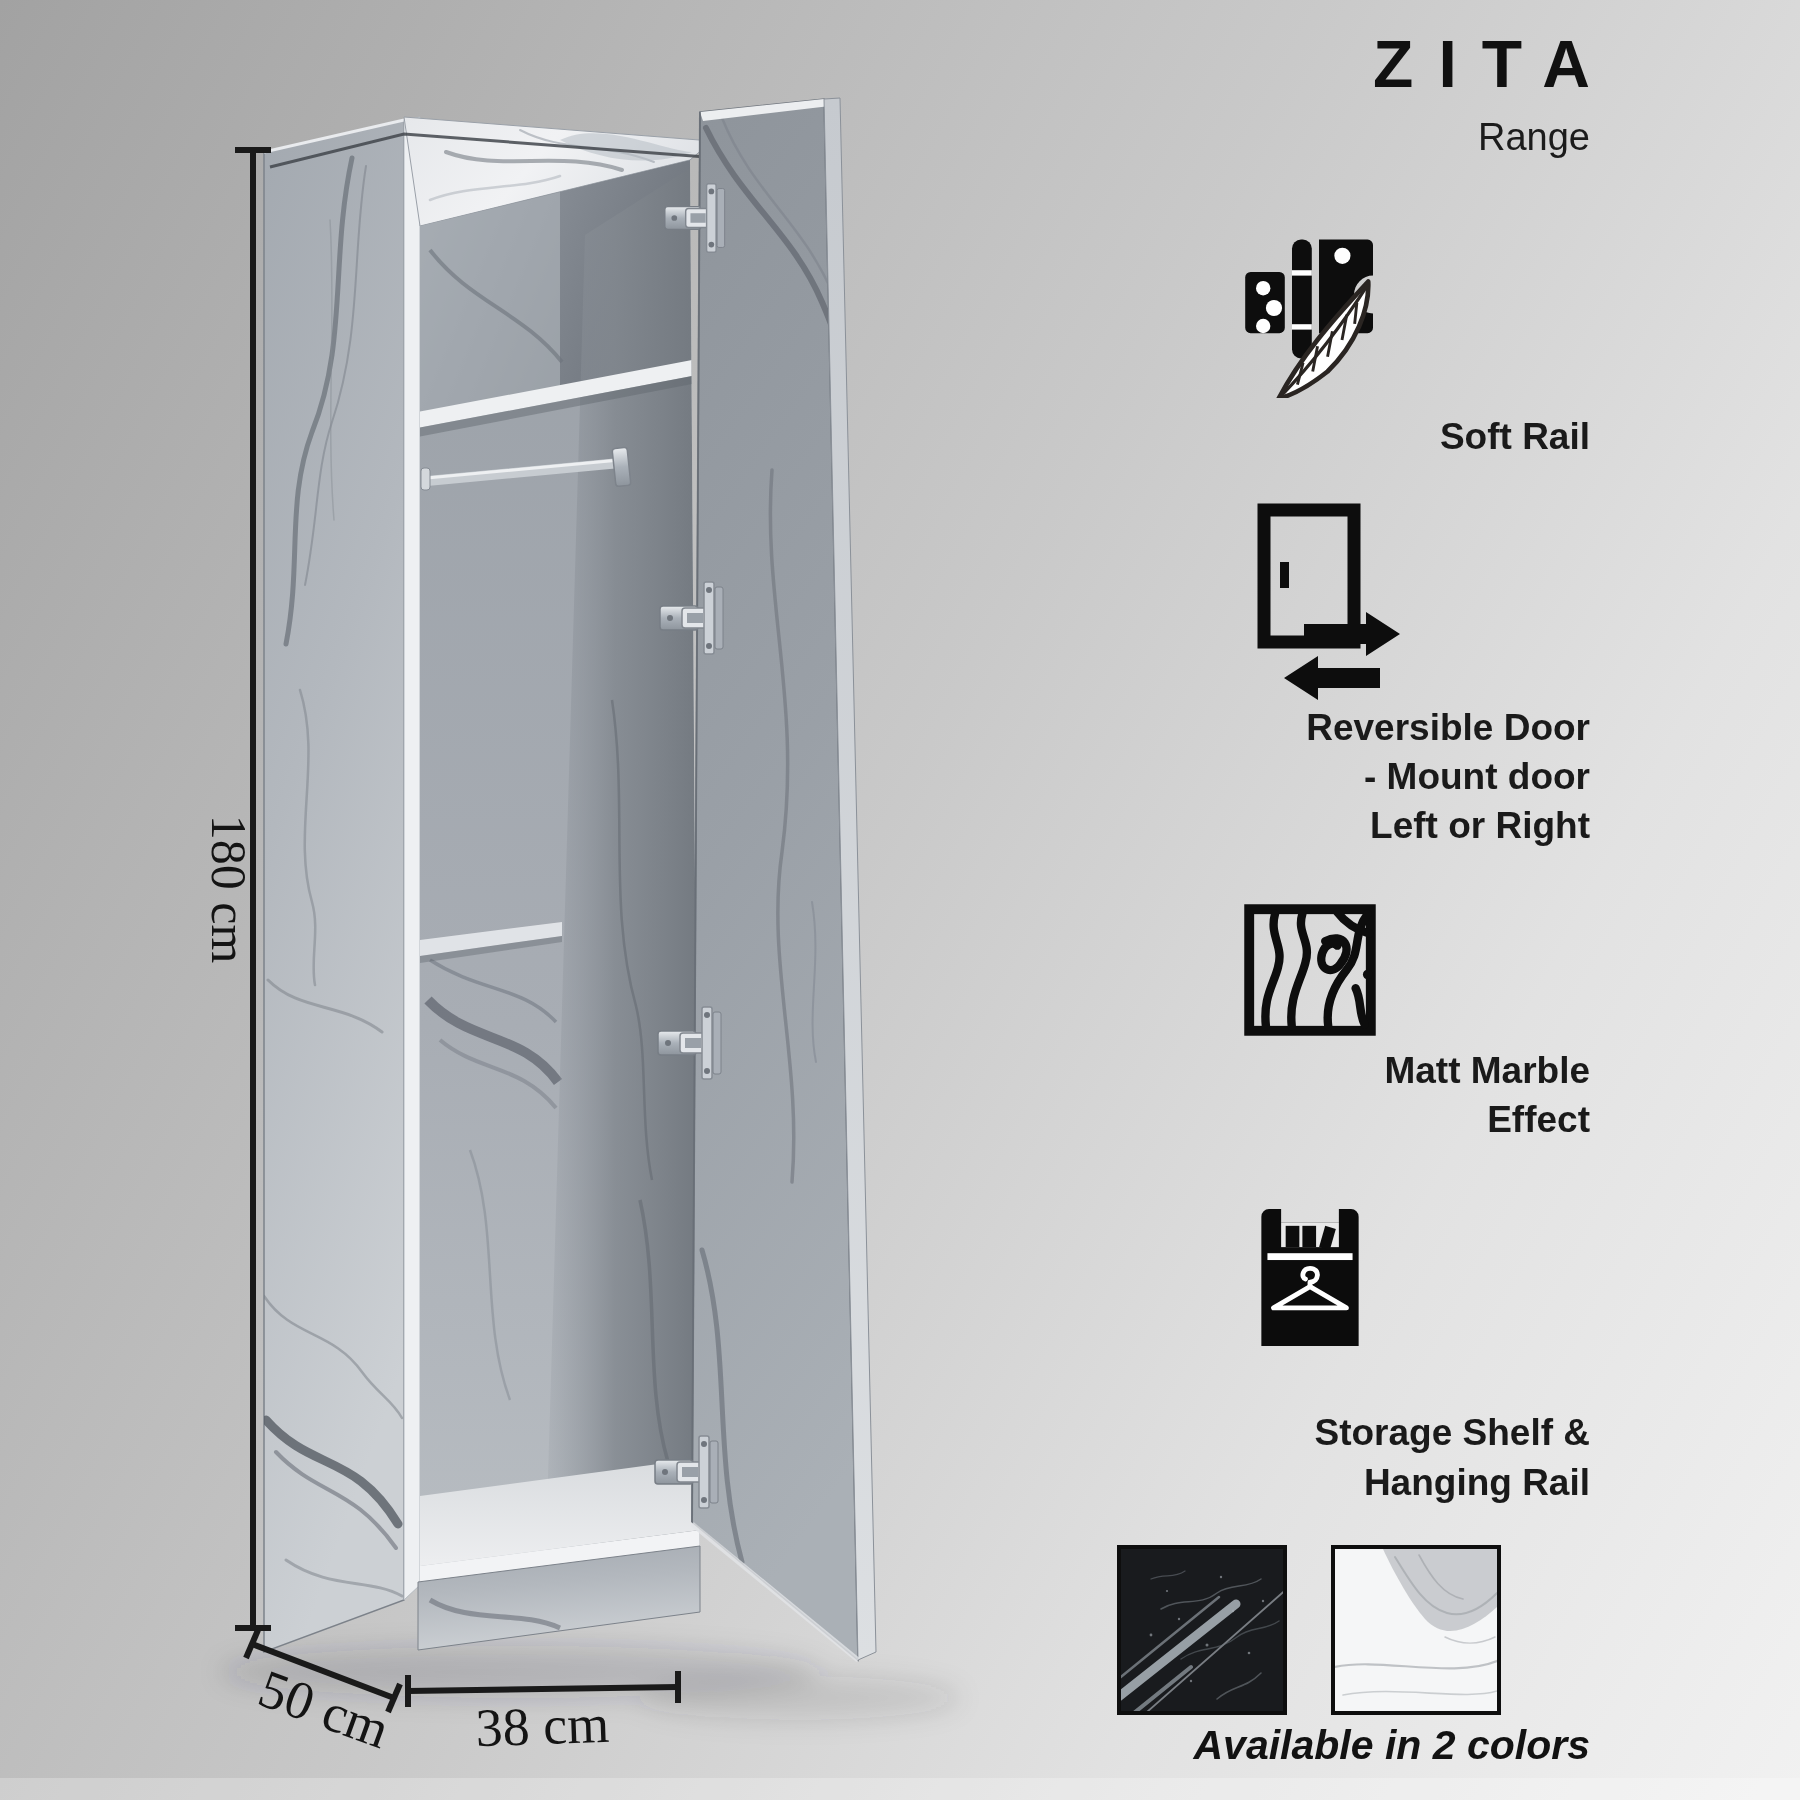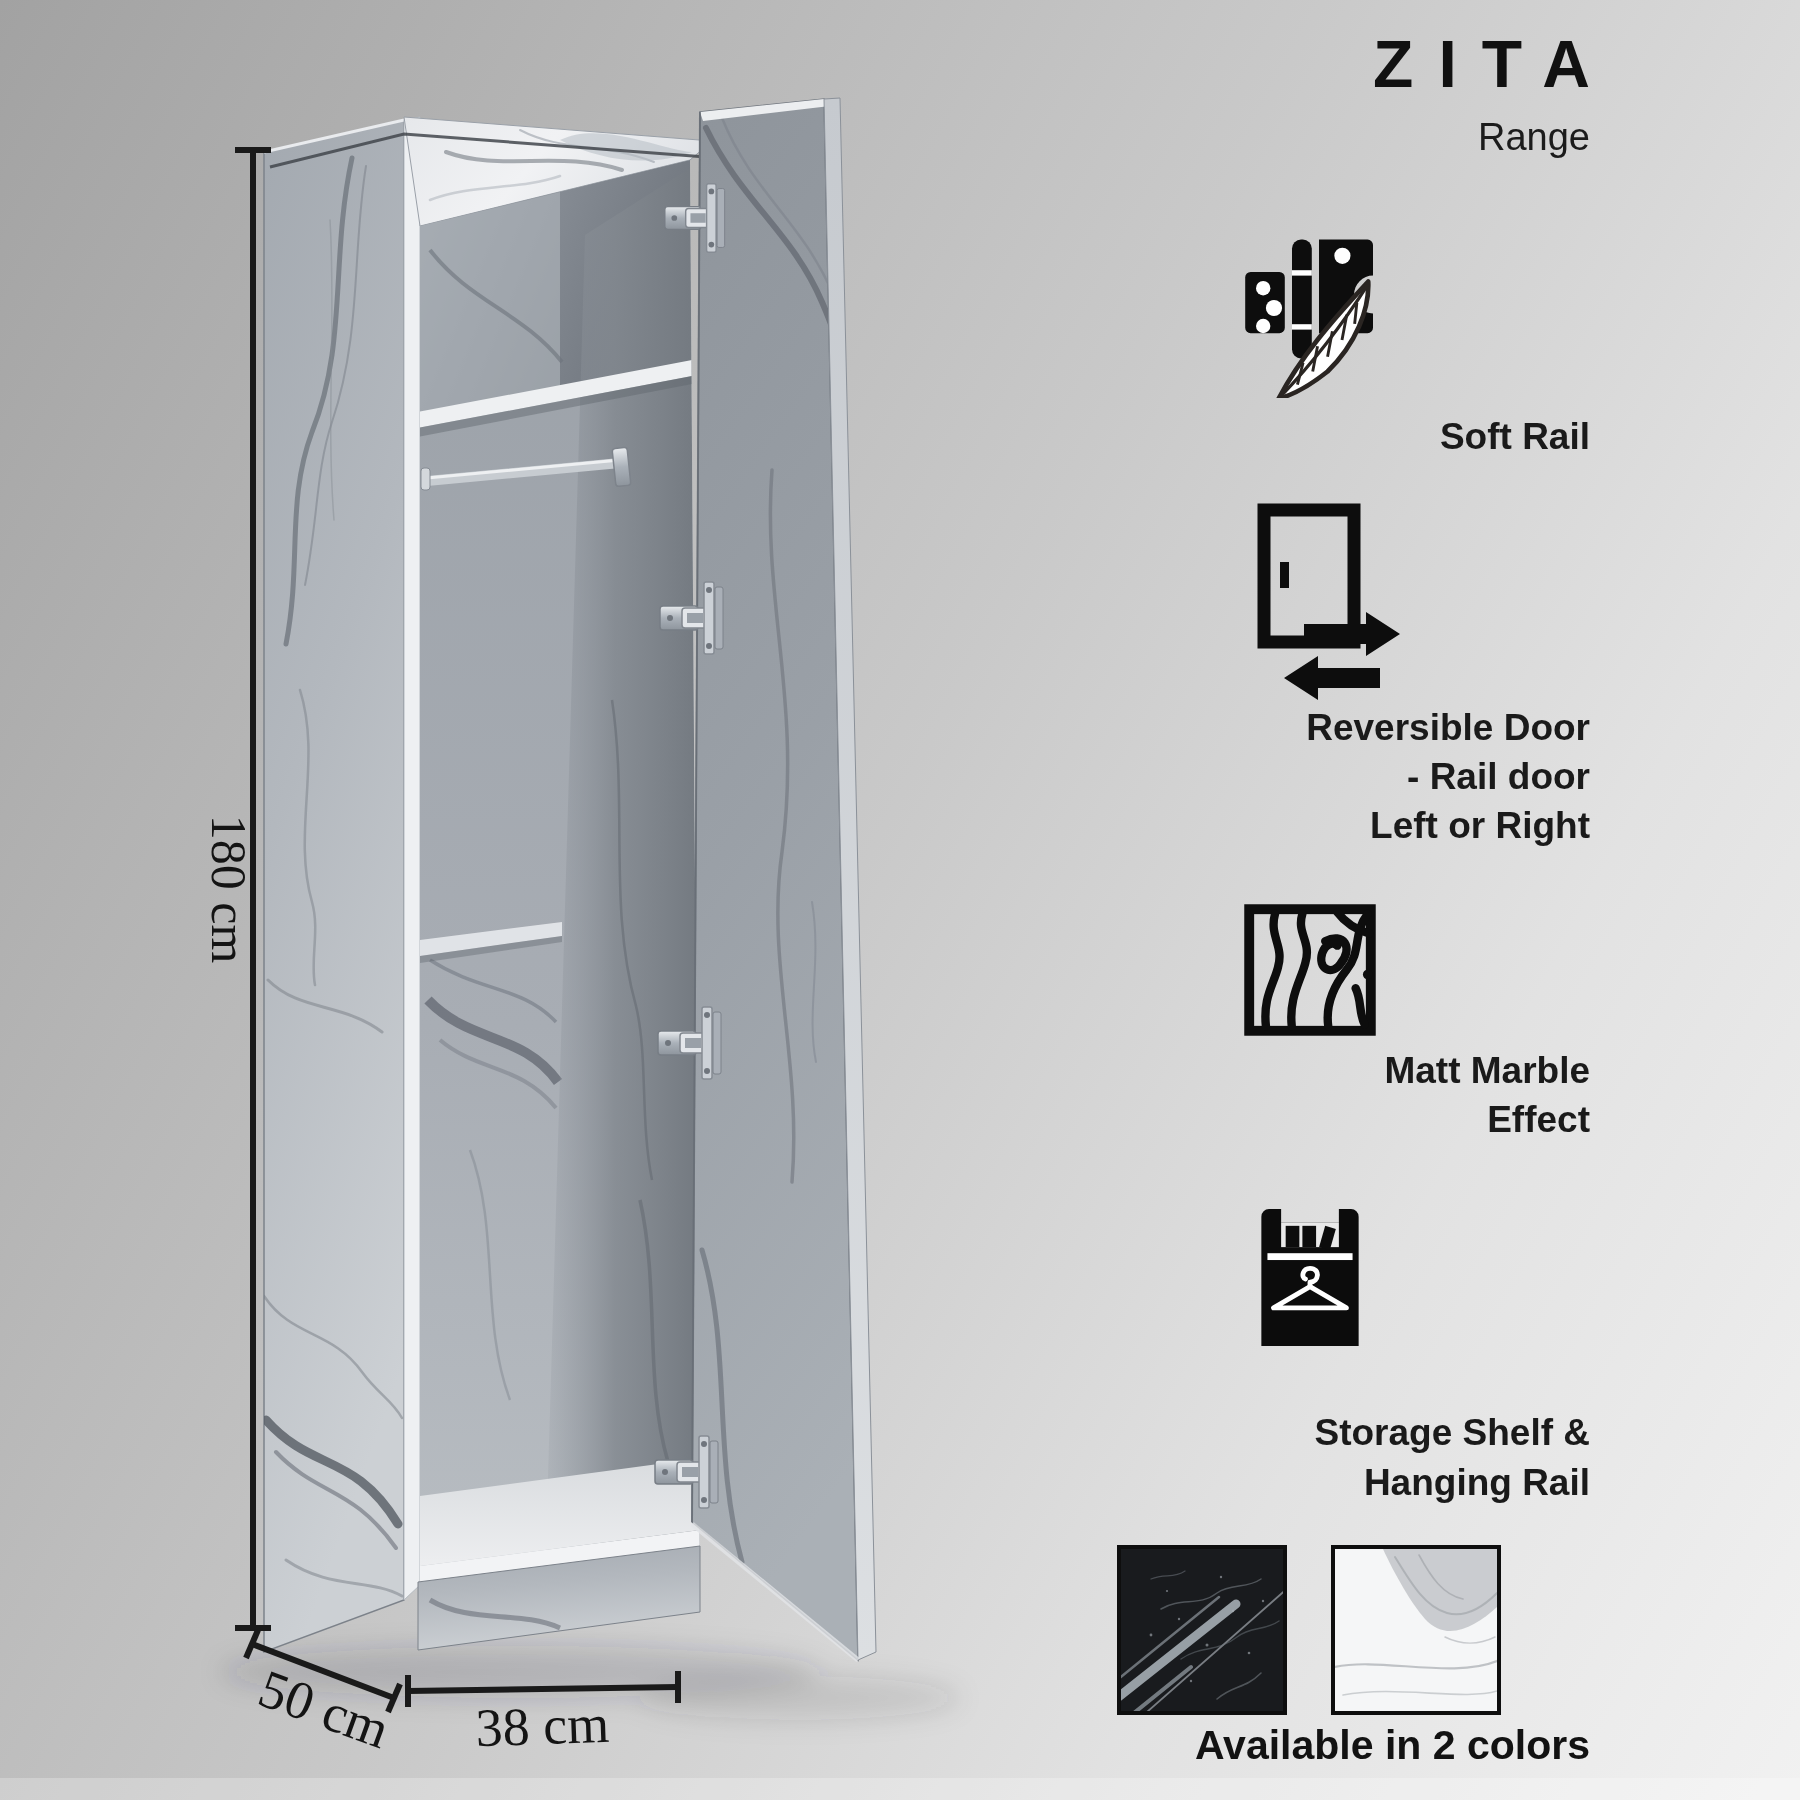--- a/index.html
+++ b/index.html
@@ -8,21 +8,21 @@
     background:linear-gradient(118deg,#a2a2a2 0%,#b4b4b4 22%,#c9c9c9 48%,#e2e2e2 75%,#f1f1f1 100%);}
   .scene{position:absolute;left:0;top:0;width:1800px;height:1800px;}
   .rightcol-abs{position:absolute;left:1030px;width:560px;text-align:right;color:#161616;}
   .brand-title{font-size:66px;font-weight:700;letter-spacing:0.38em;margin-right:-0.38em;color:#111;}
   .brand-sub{font-size:38px;font-weight:500;margin-top:14px;color:#1b1b1b;}
   .feat-label{font-size:37px;font-weight:600;line-height:49px;color:#1a1a1a;}
   .feat-label.tight{line-height:50px;}
   .icon-wrap{display:flex;justify-content:center;}
   .swatch{position:absolute;top:1545px;width:170px;height:170px;box-sizing:border-box;border:4px solid #0e0e0e;}
   .swatch svg{display:block;width:100%;height:100%;}
-  .caption{font-size:41px;font-weight:700;color:#121212;}
+  .caption{font-size:41px;font-weight:700;color:#121212;font-style:italic;}
 </style>
 </head>
 <body>
 
 <div class="canvas">
 
   <svg class="scene" viewBox="0 0 1800 1800">
     <defs>
       <linearGradient id="gLeft" x1="0" y1="0" x2="0.25" y2="1">
         <stop offset="0" stop-color="#a3a9b0"></stop>
@@ -255,21 +255,21 @@
   <div class="rightcol-abs icon-wrap" style="top:500px;">
     <svg width="200" height="200" viewBox="0 0 100 100">
       <rect x="27" y="5" width="45" height="66" fill="none" stroke="#0d0d0d" stroke-width="6.5"></rect>
       <rect x="35" y="31" width="4.5" height="13" fill="#0d0d0d"></rect>
       <path d="M47,62 h31 v-6 l17,11 -17,11 v-6 h-31 z" fill="#0d0d0d"></path>
       <path d="M85,84 h-31 v-6 l-17,11 17,11 v-6 h31 z" fill="#0d0d0d"></path>
     </svg>
   </div>
   <div class="rightcol-abs" style="top:703px;">
     <div class="feat-label">Reversible Door</div>
-    <div class="feat-label">- Rail door</div>
+    <div class="feat-label">- Mount door</div>
     <div class="feat-label">Left or Right</div>
   </div>
 
   <div class="rightcol-abs icon-wrap" style="top:894px;">
     <svg width="152" height="152" viewBox="0 0 100 100">
       <rect x="10" y="10" width="80" height="80" fill="none" stroke="#0d0d0d" stroke-width="6.5"></rect>
       <g fill="none" stroke="#0d0d0d" stroke-width="5.5" stroke-linecap="round">
         <path d="M27,13 C23,28 33,34 29,48 C26,60 19,68 21,87"></path>
         <path d="M45,13 C41,26 51,31 47,45 C44,57 36,68 38,87"></path>
         <path d="M60,31 C72,25 79,35 70,46 C64,54 55,49 58,39 C60,33 65,31 68,34"></path>

